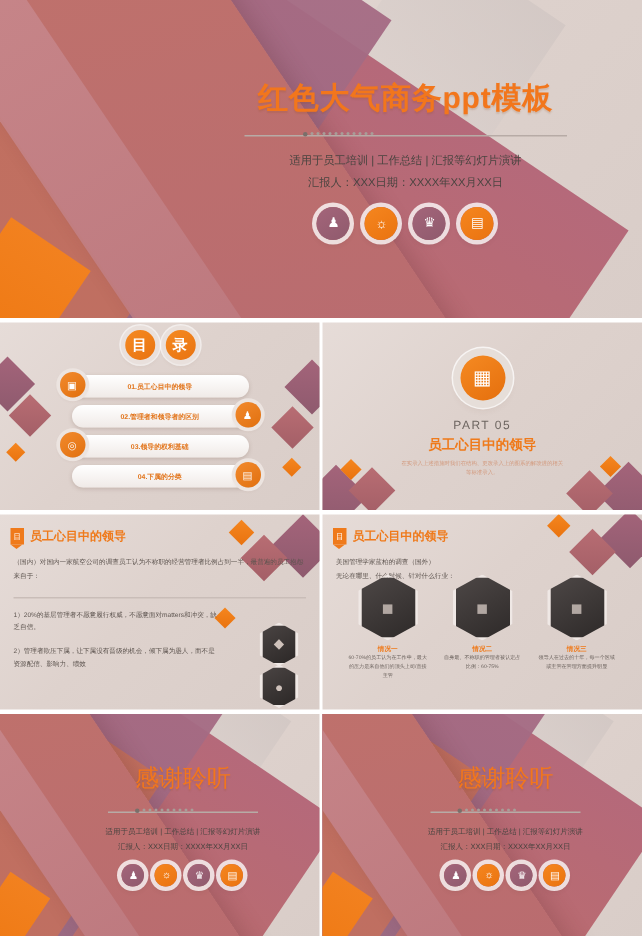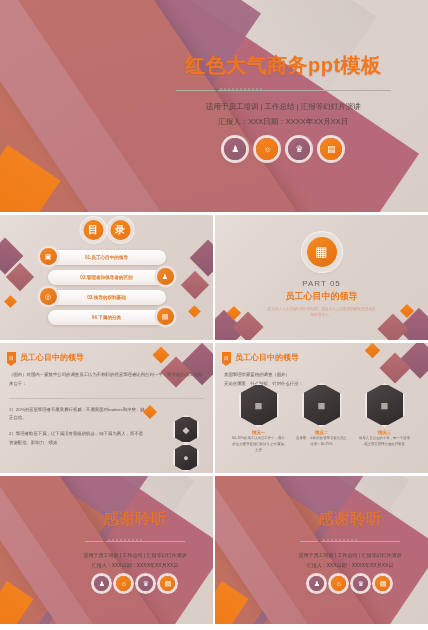--- a/index.html
+++ b/index.html
@@ -69,21 +69,21 @@
   .rb7 { 
     width:26%; height:60%;
     left:56%; top:-12%;
     background:linear-gradient(200deg,#cfc5c2 0%,#ded4d0 100%);
     transform:rotate(34deg);
     opacity:.7;
   }
 
   
   .title-body {
-    position:absolute; right:4px; top:0; width:62%; height:100%;
+    position:absolute; right:17px; top:0; width:62%; height:100%;
     display:flex; flex-direction:column;
     align-items:center; justify-content:center;
     padding-right:16px;
   }
   .main-title {
     font-size:20px; font-weight:bold; color:#f2761c;
     letter-spacing:.5px; white-space:nowrap;
     text-shadow:0 1px 1px rgba(150,80,30,.18);
   }
   .divider {

